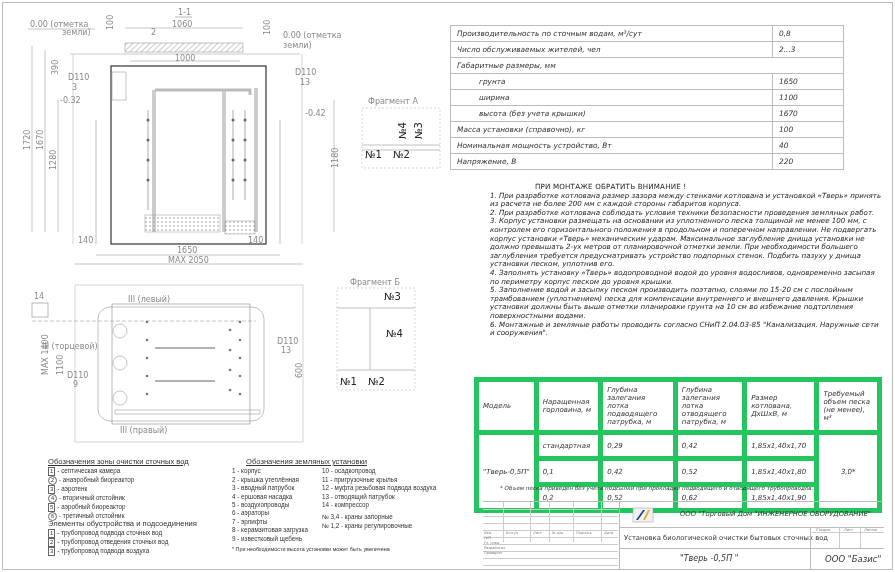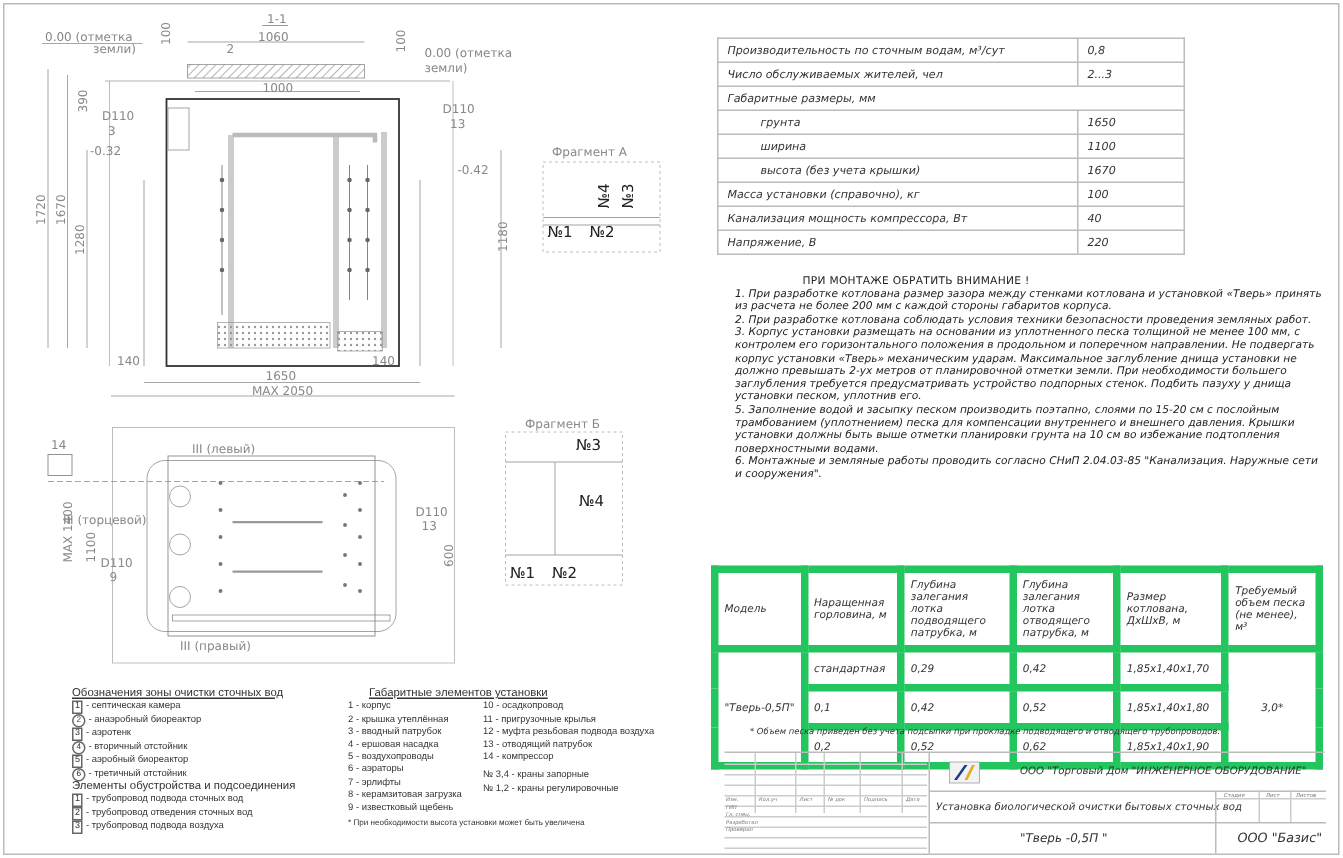--- a/index.html
+++ b/index.html
@@ -2,21 +2,21 @@
 <html><head>
 <meta charset="utf-8">
 <style>
   html,body{margin:0;padding:0;background:#fff;}
   body{width:895px;height:572px;position:relative;overflow:hidden;font-family:"DejaVu Sans",sans-serif;color:#333;}
   .sheet{position:absolute;left:2px;top:2px;width:889px;height:566px;border:1px solid #bbb;}
   .drw{position:absolute;left:0;top:0;}
   .cad{font-family:"DejaVu Sans",sans-serif;fill:#888;font-size:8px;}
   .cadk{font-family:"DejaVu Sans",sans-serif;fill:#222;font-size:10px;}
   
-  .specs{position:absolute;left:478px;top:25px;width:312px;border-collapse:collapse;font-size:7.4px;font-style:italic;color:#333;}
+  .specs{position:absolute;left:450px;top:25px;width:394px;border-collapse:collapse;font-size:7.4px;font-style:italic;color:#333;}
   .specs td{border:1px solid #bbb;padding:0 6px;height:15px;}
   .specs td.v{width:58px;}
   .specs td.ind{padding-left:28px;}
   
   .notes{position:absolute;left:490px;top:183px;width:392px;font-size:7.1px;line-height:8.6px;font-style:italic;color:#222;}
   .notes .ttl{text-align:left;padding-left:45px;font-style:normal;letter-spacing:.2px;}
   .notes p{margin:0;text-indent:0;}
   
   .mtbl{position:absolute;left:474px;top:377px;width:408px;border-collapse:collapse;font-size:7px;font-style:italic;color:#333;}
   .mtbl td{border:5px solid #22c55e;padding:2px 4px;vertical-align:middle;}
@@ -27,21 +27,21 @@
   .tb{position:absolute;left:483px;top:501px;width:400px;height:67px;border-top:1px solid #bbb;}
   .tbl-left{position:absolute;left:0;top:0;width:135px;height:67px;}
   .tbl-left .ln{position:absolute;left:0;width:135px;height:0;border-top:1px solid #ccc;}
   .tbl-left .vl{position:absolute;top:0;height:40px;width:0;border-left:1px solid #ccc;}
   .tbl-left .hdr{position:absolute;top:29px;font-size:3.5px;color:#777;font-style:italic;}
   .tbl-left .sig{position:absolute;left:1px;font-size:3.5px;color:#777;font-style:italic;}
   .tbr{position:absolute;left:136px;top:0;width:264px;height:67px;border-left:1px solid #bbb;}
   .company{position:absolute;left:60px;top:8px;font-size:6.8px;font-style:italic;color:#333;}
   .logo{position:absolute;left:12px;top:5px;width:22px;height:16px;}
   .rowline{position:absolute;left:0;width:264px;border-top:1px solid #bbb;}
-  .subtitle{position:absolute;left:4px;top:32px;font-size:6.8px;font-style:italic;color:#333;}
+  .subtitle{position:absolute;left:4px;top:32px;font-size:6.8px;color:#333;}
   .model{position:absolute;left:60px;top:52px;font-size:8px;font-style:italic;color:#333;}
   .stage{position:absolute;font-size:3.6px;color:#777;font-style:italic;}
   .firm{position:absolute;left:205px;top:52px;font-size:8.5px;font-style:italic;color:#333;}
   
   .leg{position:absolute;font-family:Liberation Sans, sans-serif;font-size:6.3px;color:#333;line-height:8.4px;}
   .leg .h{font-size:7.6px;text-decoration:underline;margin-bottom:1px;}
   .box{display:inline-block;border:1px solid #666;padding:0 1px;line-height:7px;margin-right:2px;font-size:6px;}
   .circ{display:inline-block;border:1px solid #666;border-radius:50%;width:7px;height:7px;line-height:7px;text-align:center;font-size:5.5px;margin-right:2px;}
 </style>
 </head>
@@ -227,35 +227,36 @@
       </tr>
   <tr>
         <td class="ind">высота (без учета крышки)</td>
         <td class="v">1670</td>
       </tr>
   <tr>
         <td>Масса установки (справочно), кг</td>
         <td class="v">100</td>
       </tr>
   <tr>
-        <td>Канализация мощность компрессора, Вт</td>
+        <td>Номинальная мощность устройство, Вт</td>
         <td class="v">40</td>
       </tr>
   <tr>
         <td>Напряжение, В</td>
         <td class="v">220</td>
       </tr>
 </tbody>
   </table>
 
 <div class="notes">
   <div class="ttl">ПРИ МОНТАЖЕ ОБРАТИТЬ ВНИМАНИЕ !</div>
   <p>1.    При разработке котлована размер зазора между стенками котлована и установкой «Тверь» принять из расчета не более 200 мм с каждой стороны габаритов корпуса.</p>
   <p>2.    При разработке котлована соблюдать условия техники безопасности проведения земляных работ.</p>
   <p>3.    Корпус установки размещать на основании из уплотненного песка толщиной не менее 100 мм, с контролем его горизонтального положения в продольном и поперечном направлении. Не подвергать корпус установки «Тверь» механическим ударам. Максимальное заглубление днища установки не должно превышать 2-ух метров от планировочной отметки земли. При необходимости большего заглубления требуется предусматривать устройство подпорных стенок.  Подбить пазуху у днища установки песком, уплотнив его.</p>
+  <p>4.    Заполнять установку «Тверь» водопроводной водой до уровня водосливов, одновременно засыпая по периметру корпус песком до уровня крышки.</p>
   <p>5.    Заполнение водой и засыпку песком производить поэтапно, слоями по 15-20 см с послойным трамбованием (уплотнением) песка для компенсации внутреннего и внешнего давления. Крышки установки должны быть выше отметки планировки грунта на 10 см во избежание подтопления поверхностными водами.</p>
   <p>6.    Монтажные и земляные работы проводить согласно СНиП 2.04.03-85 "Канализация. Наружные сети и сооружения".</p>
 </div>
 
 <table class="mtbl">
   <tbody>
       <tr class="hd">
     <td>Модель</td>
     <td>Наращенная горловина, м</td>
     <td>Глубина залегания лотка подводящего патрубка, м</td>
@@ -347,21 +348,21 @@
 </div>
 
 <div class="leg" style="left:48px;top:520px;">
   <div class="h" style="text-decoration:none">Элементы обустройства и подсоединения</div>
   <div><span class="box">1</span><span>- трубопровод подвода сточных вод</span></div>
   <div><span class="box">2</span><span>- трубопровод отведения сточных вод</span></div>
   <div><span class="box">3</span><span>- трубопровод подвода воздуха</span></div>
 </div>
 
 <div class="leg" style="left:232px;top:458px;">
-  <div class="h" style="margin-left:14px">Габаритные элементов установки</div>
+  <div class="h" style="margin-left:14px">Обозначения земляных установки</div>
   <div style="display:flex;">
     <div style="width:90px;">
       <div>1 - корпус</div>
       <div>2 - крышка утеплённая</div>
       <div>3 - вводный патрубок</div>
       <div>4 - ершовая насадка</div>
       <div>5 - воздухопроводы</div>
       <div>6 - аэраторы</div>
       <div>7 - эрлифты</div>
       <div>8 - керамзитовая загрузка</div>

